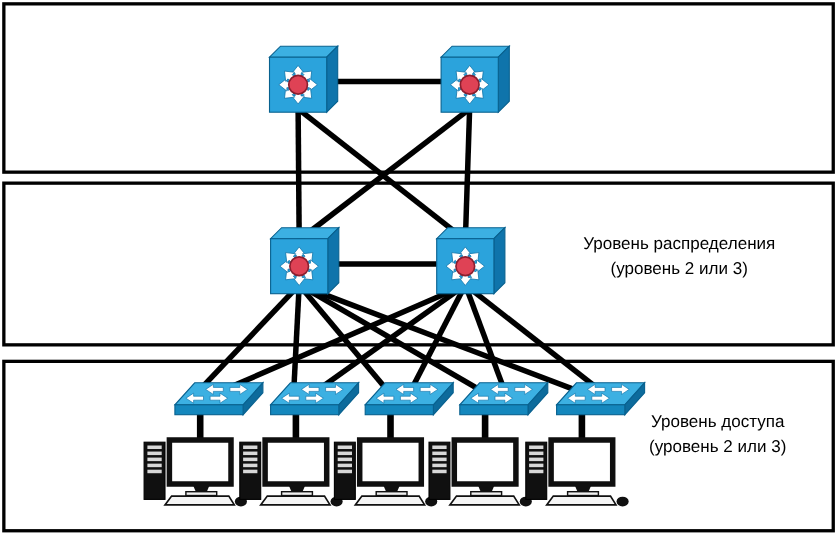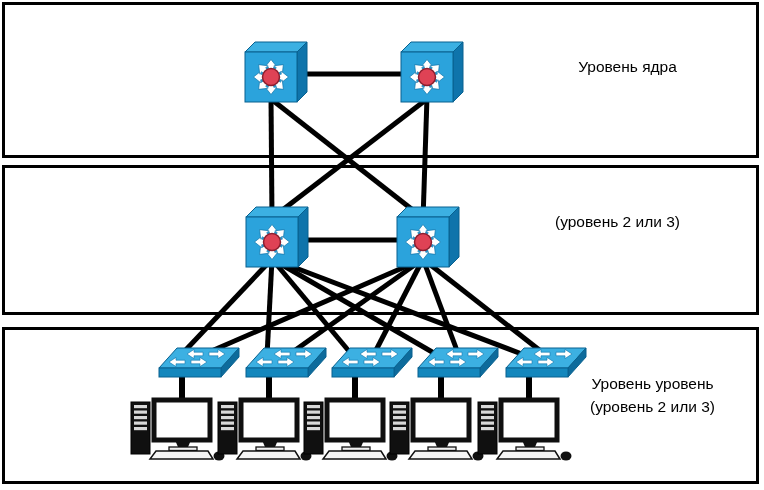--- a/index.html
+++ b/index.html
@@ -27,27 +27,27 @@
 </head>
 <body>
 
 <div class="canvas">
 
   <div class="band" id="band-core"></div>
   <div class="band" id="band-dist"></div>
   <div class="band" id="band-access"></div>
 
   <div class="layer-label" id="label-core">
-    <div>Уровень ядра</div>
   </div>
   <div class="layer-label" id="label-dist">
+    <div>Уровень распределения</div>
     <div>(уровень 2 или 3)</div>
   </div>
   <div class="layer-label" id="label-access">
-    <div>Уровень уровень</div>
+    <div>Уровень доступа</div>
     <div>(уровень 2 или 3)</div>
   </div>
 
   <svg class="overlay" width="764" height="490" viewBox="0 0 764 490">
     <defs>
 
       <polygon id="ml-arrow" points="0,-17.5 -5.8,-10.2 -2.7,-10.2 -2.7,0.5 2.7,0.5 2.7,-10.2 5.8,-10.2" fill="#FFFFFF" stroke="#0E74AB" stroke-width="0.7"></polygon>
 
       <polygon id="wg-arrow-right" points="0,-1.8 9,-1.8 9,-4.6 16,0 9,4.6 9,1.8 0,1.8" fill="#FFFFFF" stroke="#0E74AB" stroke-width="0.6"></polygon>
       <polygon id="wg-arrow-left" points="16,-1.8 7,-1.8 7,-4.6 0,0 7,4.6 7,1.8 16,1.8" fill="#FFFFFF" stroke="#0E74AB" stroke-width="0.6"></polygon>

